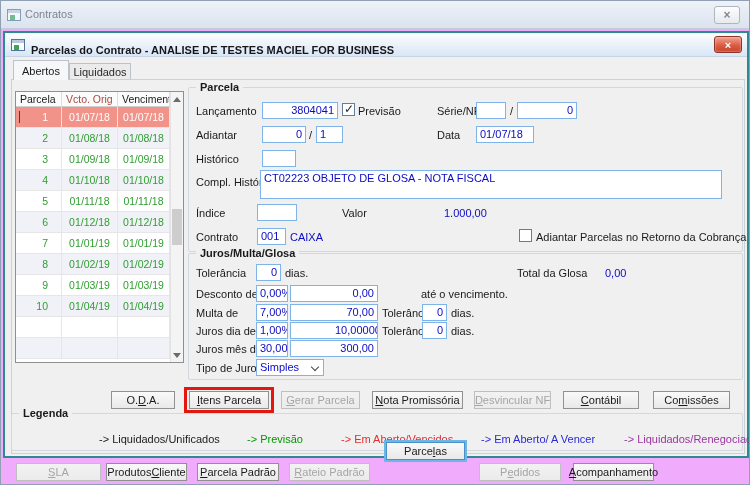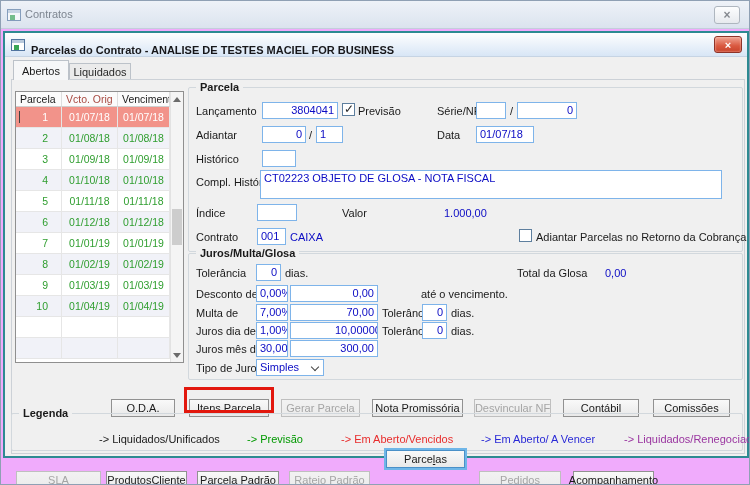--- a/index.html
+++ b/index.html
@@ -69,21 +69,21 @@
   .field.right { text-align:right; }
   .sblue { position:absolute; color:#0b0bc4; white-space:nowrap; }
   .cbox { position:absolute; width:13px; height:13px; background:#fff; border:1px solid #5e7f9e; }
   .cbox.checked::after { content:"✓"; position:absolute; left:1px; top:-2px; font-size:12px; color:#2b2b2b; }
   .combo { padding-right:15px; }
   .combo::after { content:""; position:absolute; right:5px; top:4px; width:5px; height:5px;
     border-right:1px solid #444; border-bottom:1px solid #444; transform:rotate(45deg); }
 
   
   .btn { position:absolute; height:18px; display:flex; align-items:center; justify-content:center;
-    background:linear-gradient(#f9f9f9,#e9e9e9); border:1px solid #919191; color:#1a1a1a; white-space:nowrap;margin-top:8px; }
+    background:linear-gradient(#f9f9f9,#e9e9e9); border:1px solid #919191; color:#1a1a1a; white-space:nowrap; }
   .btn.disabled { color:#a5a5a5; border-color:#bfbfbf; background:linear-gradient(#f2f2f2,#ebebeb); }
   .btn.focused { border:1px solid #4a90c8; box-shadow:0 0 0 2px #6fb6e8; }
   .red-hl { position:absolute; border:3px solid #e2170d; background:transparent; }
 
   .legend-item { position:absolute; top:19px; white-space:nowrap; }
 </style>
 </head>
 <body>
 
 <div class="screen">

